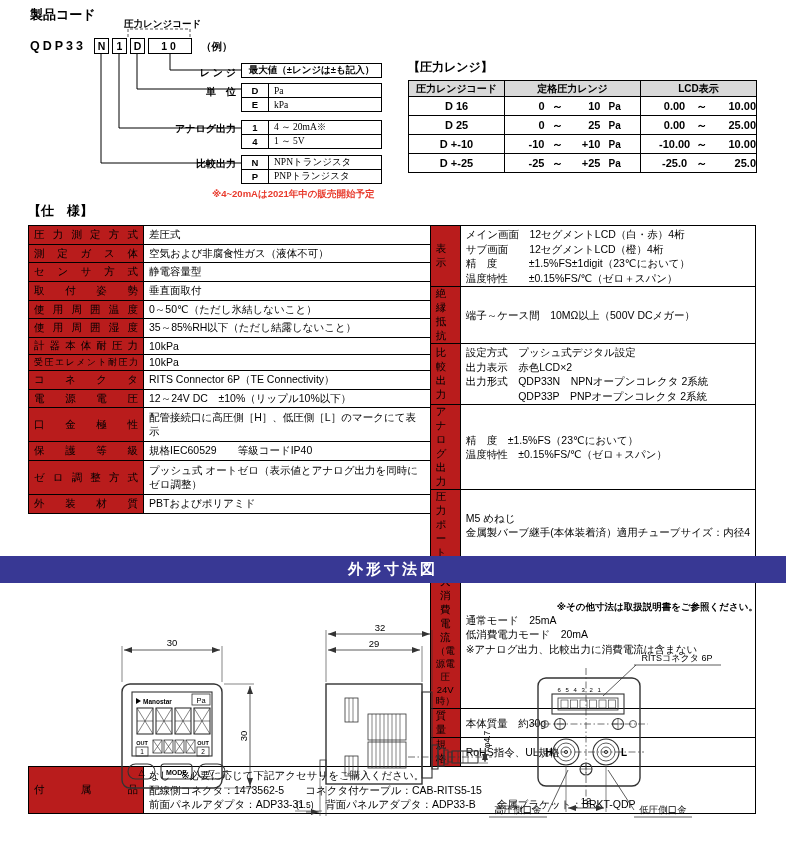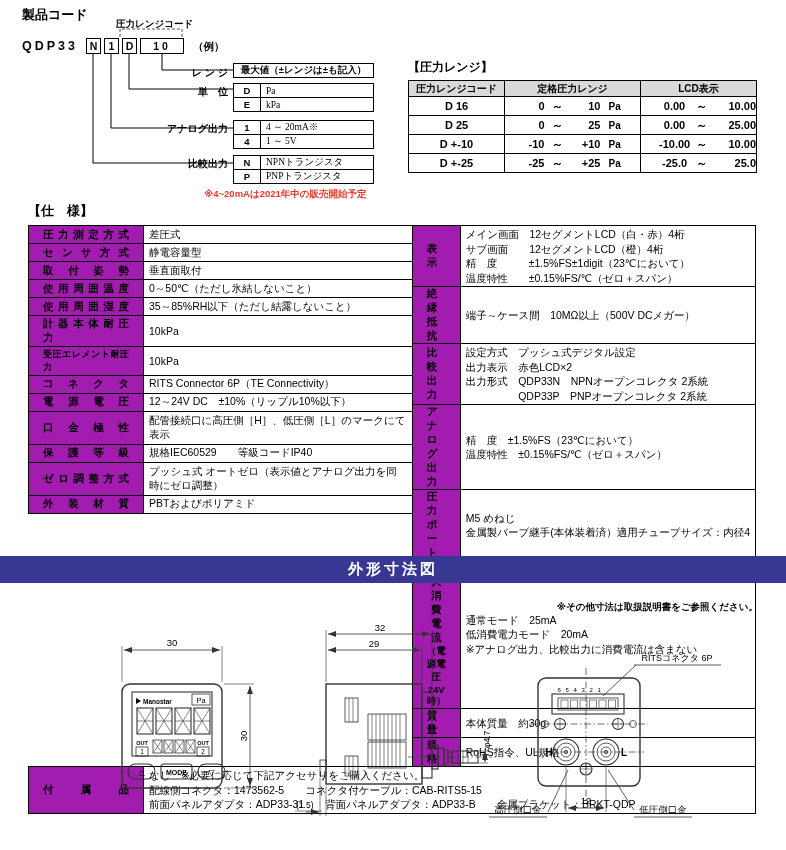--- a/index.html
+++ b/index.html
@@ -1,21 +1,21 @@
 <!DOCTYPE html>
 <html><head>
 <meta charset="utf-8">
 <style>
   * { margin:0; padding:0; box-sizing:border-box; }
   body { background:#888; font-family:"Liberation Sans","DejaVu Sans",sans-serif; color:#000; }
   .page { position:relative; width:786px; height:850px; background:#fff; overflow:hidden;
           font-family:"Liberation Sans","DejaVu Sans",sans-serif; }
 
   
-  .pc { position:absolute; left:0; top:0; width:400px; height:205px;padding-left:23px; }
+  .pc { position:absolute; left:8px; top:0; width:400px; height:205px;padding-left:23px; }
   .pc-title { position:absolute; left:22px; top:6px; font-size:13px; font-weight:bold; }
   .pc-range-label { position:absolute; left:116px; top:18px; font-size:9.5px; font-weight:bold; }
   .pc-lines { position:absolute; left:0; top:0; width:400px; height:205px; pointer-events:none; }
   .pc-prefix { position:absolute; left:22px; top:39px; font-size:12.5px; font-weight:bold; letter-spacing:3px; }
   .pc-box { position:absolute; top:38px; height:16px; border:1.3px solid #000; background:#fff;
             font-size:10.5px; font-weight:bold; text-align:center; line-height:14px; }
   .pc-example { position:absolute; left:193px; top:40px; font-size:10.5px; font-weight:bold; }
   .pc-leg-label { position:absolute; left:140px; width:88px; font-size:10px; font-weight:bold; text-align:right; }
   .pc-table { position:absolute; left:233px; border-collapse:collapse; width:141px; table-layout:fixed; }
   .pc-table td { border:1px solid #000; height:14px; font-size:9.5px; vertical-align:middle; }
@@ -38,22 +38,22 @@
   .pr-rated .un { width:30px; text-align:left; padding-left:8px; font-size:10px; }
   .pr-lcd .v1 { width:32px; text-align:center;margin-left:18px; }
   .pr-lcd .tl { width:24px; text-align:center; }
   .pr-lcd .v2 { width:44px; text-align:right; }
 
   
   .sp { position:absolute; left:28px; top:202px; width:728px; }
   .sp-title { font-size:13px; font-weight:bold; margin-bottom:5px; }
   .sp-tables { display:flex; align-items:stretch; }
   table.spec { border-collapse:collapse; }
-  table.spec th { background:#a21caf; font-size:10.5px; font-weight:bold; border:1.2px solid #000;
-                  padding:0 14px; text-align:justify; text-align-last:justify; vertical-align:middle; }
+  table.spec th { background:#b91c1c; font-size:10.5px; font-weight:normal; border:1.2px solid #000;
+                  padding:0 5px; text-align:justify; text-align-last:justify; vertical-align:middle; }
   table.spec td { background:#fff; font-size:10.5px; border:1.2px solid #000; padding:1px 5px; vertical-align:middle; }
   .sp-left  { width:413px; height:289px; }
   .sp-left  th { width:115px; }
   .sp-right { width:315px; height:289px; margin-left:-1px; }
   .sp-right th { width:78px; }
   .sp-line { line-height:14.5px; white-space:pre; }
   .sp-acc { width:728px; margin-top:-1px; }
   .sp-acc th { width:115px; }
   .sp-acc td { padding:3px 6px; }
   .lbl2 { text-align:center; text-align-last:center; display:block; font-size:9.5px; }
@@ -241,20 +241,24 @@
   </div>
 
   <div class="sp">
     <div class="sp-title">【仕　様】</div>
     <div class="sp-tables">
       <table class="spec sp-left">
         <tbody>
             <tr>
               <th>圧 力 測 定 方 式</th>
               <td>差圧式</td>
+            </tr>
+        <tr>
+              <th>測 定 ガ ス 体</th>
+              <td>空気および非腐食性ガス（液体不可）</td>
             </tr>
         <tr>
               <th>セ ン サ 方 式</th>
               <td>静電容量型</td>
             </tr>
         <tr>
               <th>取 付 姿 勢</th>
               <td>垂直面取付</td>
             </tr>
         <tr>

